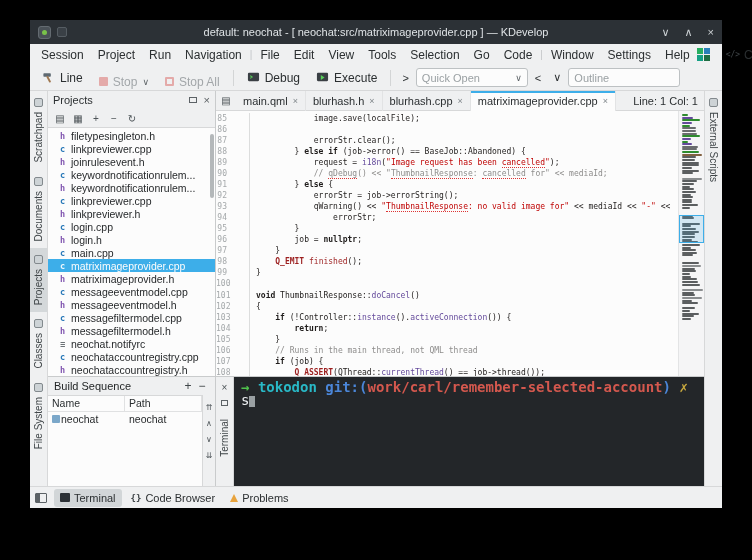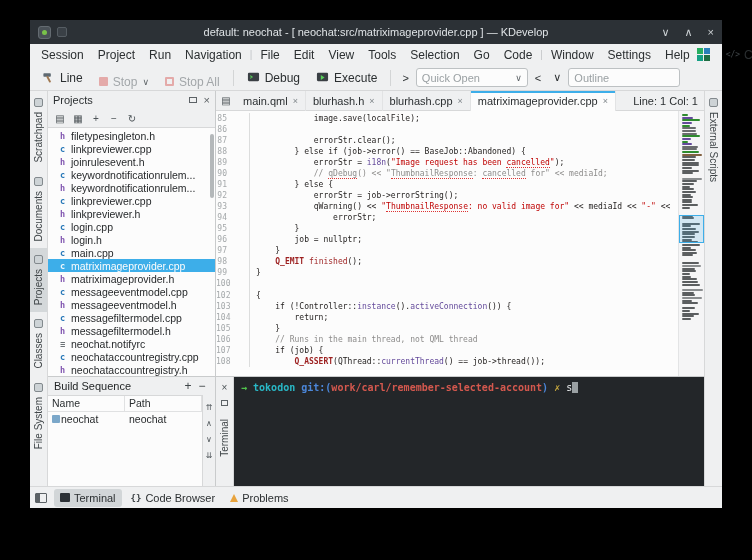--- a/index.html
+++ b/index.html
@@ -94,37 +94,37 @@
   .etab{display:flex;align-items:center;gap:5px;height:20px;padding:0 7px;font-size:11px;color:#2b2f31;
     border-right:1px solid #e2e3e4;white-space:nowrap;}
   .etab.active{background:#fcfcfc;box-shadow:inset 0 2px 0 #3daee9;}
   .etab-close{font-size:9px;color:#80878b;}
   .cursor-status{margin-left:auto;padding-right:6px;font-size:11px;color:#2b2f31;white-space:nowrap;}
   .editor{flex:1;position:relative;background:#fcfcfc;overflow:hidden;}
   .codewrap{position:absolute;left:0;top:0;right:26px;bottom:0;padding-top:2px;overflow:hidden;}
   .cl{display:flex;height:11.04px;line-height:11px;font-family:"DejaVu Sans Mono",monospace;font-size:8px;}
   .ln{width:34px;padding-right:22px;text-align:right;color:#a4a8aa;border-right:1px solid #dcdddd;flex:none;}
   .ccode{white-space:pre;padding-left:6px;}
-  .n{color:#1f1c1b}.k{color:#1f1c1b;font-weight:normal}
+  .n{color:#1f1c1b}.k{color:#1f1c1b;font-weight:bold}
   .s{color:#bf0303}.su{color:#bf0303;border-bottom:1px dotted #d33}
   .c{color:#8d8c8b}.cu{color:#8d8c8b;border-bottom:1px dotted #d33}
   .f{color:#644a9b}.m{color:#9c1f1f;font-weight:bold}.fm{color:#9c1f1f}
   .minimap{position:absolute;right:0;top:0;bottom:0;width:26px;background:#f5f5f6;border-left:1px solid #e3e4e5;}
   .mmark{position:absolute;left:3px;height:2px;border-radius:1px;}
   .mm-view{position:absolute;left:0;right:0;top:104px;height:28px;border:1px solid #3daee9;background:rgba(61,174,233,.18);}
 
   
   .terminalpanel{height:110px;display:flex;border-top:1px solid #c9cbcc;flex:none;}
   .termstrip{width:18px;background:#eff0f1;display:flex;flex-direction:column;align-items:center;gap:7px;
     padding-top:5px;border-right:1px solid #d7d8d9;flex:none;}
   .ts-close{font-size:10px;color:#4c5357;}
   .ts-float{width:7px;height:6px;border:1px solid #5c6266;}
   .termlbl{writing-mode:vertical-lr;transform:rotate(180deg);font-size:10px;color:#3f4548;margin-top:6px;}
   .termview{flex:1;background:#232629;padding:4px 7px;font-family:"DejaVu Sans Mono",monospace;
-    font-size:10px;line-height:13px;color:#eceff1;}
+    font-size:14px;line-height:13px;color:#eceff1;}
   .t-g{color:#50c24c;font-weight:bold}.t-cy{color:#29b8c6;font-weight:bold}.t-bl{color:#4b86d8;font-weight:bold}
   .t-rd{color:#d4584e;font-weight:bold}.t-yl{color:#c8a93e;font-weight:bold}.t-p{color:#eceff1}
   .tcursor{display:inline-block;width:6px;height:11px;background:#9aa0a3;vertical-align:-2px;}
 
   
   .statusbar{position:absolute;left:0;right:0;bottom:0;height:22px;background:#eff0f1;border-top:1px solid #d7d8d9;
     display:flex;align-items:center;gap:3px;padding:0 5px;}
   .dock-toggle{width:12px;height:10px;border:1px solid #5c6266;border-radius:1px;position:relative;margin-right:4px;flex:none;}
   .dock-toggle::after{content:"";position:absolute;left:0;top:0;bottom:0;width:4px;background:#5c6266;}
   .sbtn{display:flex;align-items:center;gap:4px;height:18px;padding:0 6px;border-radius:3px;font-size:11px;color:#2b2f31;}
@@ -414,21 +414,21 @@
             <div class="cl">
               <span class="ln">87</span>
               <span class="ccode"><span class="n">            errorStr.clear();</span></span>
             </div>
             <div class="cl">
               <span class="ln">88</span>
               <span class="ccode"><span class="n">        } </span><span class="k">else if</span><span class="n"> (job-&gt;error() == BaseJob::Abandoned) {</span></span>
             </div>
             <div class="cl">
               <span class="ln">89</span>
-              <span class="ccode"><span class="n">            errorStr = </span><span class="f">i18n</span><span class="n">(</span><span class="s">"Image request has been </span><span class="su">cancelled</span><span class="s">"</span><span class="n">);</span></span>
+              <span class="ccode"><span class="n">            request = </span><span class="f">i18n</span><span class="n">(</span><span class="s">"Image request has been </span><span class="su">cancelled</span><span class="s">"</span><span class="n">);</span></span>
             </div>
             <div class="cl">
               <span class="ln">90</span>
               <span class="ccode"><span class="n">            </span><span class="c">// </span><span class="cu">qDebug</span><span class="c">() &lt;&lt; "</span><span class="cu">ThumbnailResponse</span><span class="c">: </span><span class="cu">cancelled</span><span class="c"> for" &lt;&lt; mediaId;</span></span>
             </div>
             <div class="cl">
               <span class="ln">91</span>
               <span class="ccode"><span class="n">        } </span><span class="k">else</span><span class="n"> {</span></span>
             </div>
             <div class="cl">
@@ -459,20 +459,24 @@
               <span class="ln">98</span>
               <span class="ccode"><span class="n">    </span><span class="m">Q_EMIT</span><span class="n"> </span><span class="fm">finished</span><span class="n">();</span></span>
             </div>
             <div class="cl">
               <span class="ln">99</span>
               <span class="ccode"><span class="n">}</span></span>
             </div>
             <div class="cl">
               <span class="ln">100</span>
               <span class="ccode"></span>
+            </div>
+            <div class="cl">
+              <span class="ln">101</span>
+              <span class="ccode"><span class="k">void</span><span class="n"> ThumbnailResponse::</span><span class="f">doCancel</span><span class="n">()</span></span>
             </div>
             <div class="cl">
               <span class="ln">102</span>
               <span class="ccode"><span class="n">{</span></span>
             </div>
             <div class="cl">
               <span class="ln">103</span>
               <span class="ccode"><span class="n">    </span><span class="k">if</span><span class="n"> (!Controller::</span><span class="f">instance</span><span class="n">().</span><span class="f">activeConnection</span><span class="n">()) {</span></span>
             </div>
             <div class="cl">

